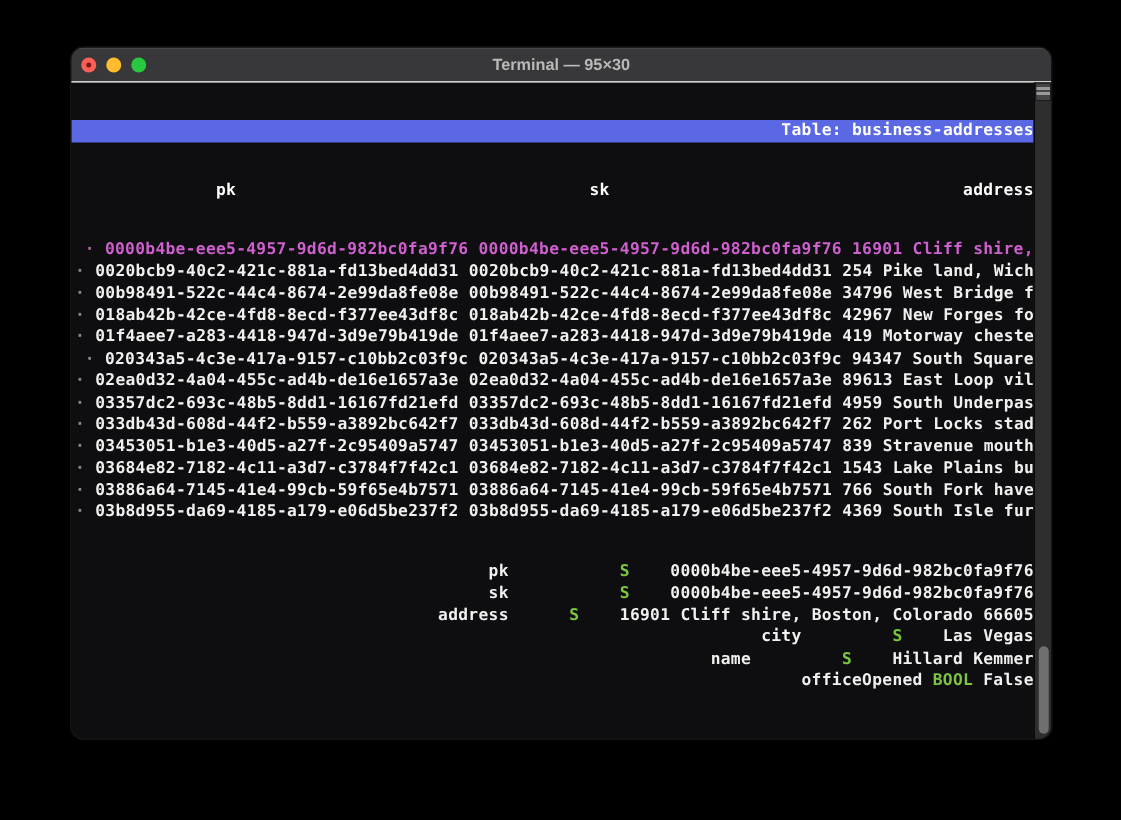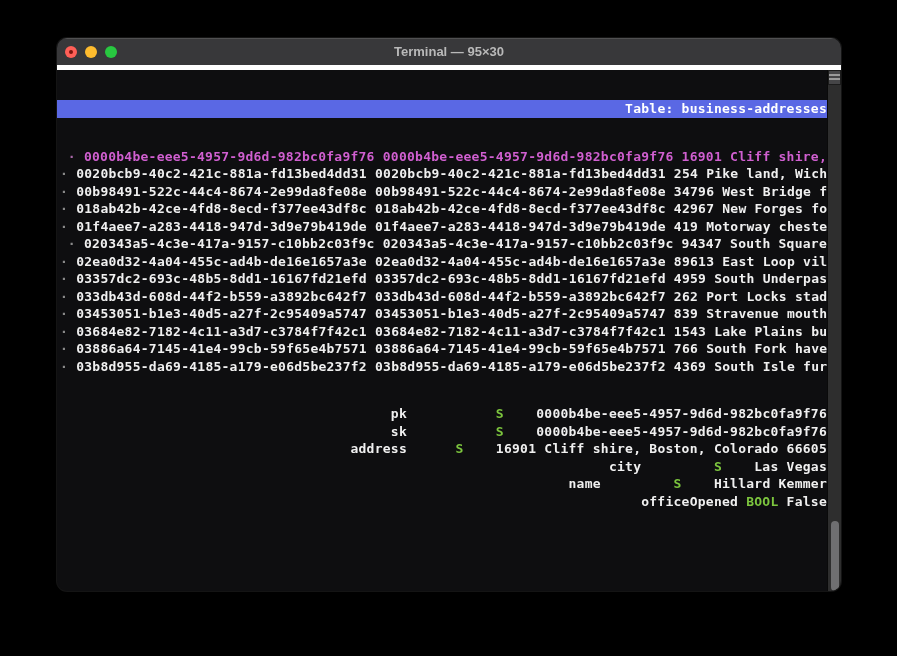--- a/index.html
+++ b/index.html
@@ -1,20 +1,20 @@
 <!DOCTYPE html>
 <html style="--terminal-bg: #0e0e10; --table-bar-bg: #5a68e4; --selected-row: #d05fd0; --type-letter: #7cc53e; --section-bar-bg: #d8d8d8; --dim-text: #8a8a8a;"><head>
 <meta charset="utf-8">
 <style>
   html,body{margin:0;padding:0;}
   .stage{position:relative;width:897px;height:656px;background:#000;overflow:hidden;}
   .window{position:absolute;left:57px;top:38px;width:784px;height:553px;border-radius:10px;
           background:var(--terminal-bg,#0e0e10);overflow:hidden;
           box-shadow:0 0 0 1px rgba(255,255,255,0.08),0 18px 40px rgba(0,0,0,0.7);}
-  .titlebar{position:relative;height:27px;background:#38383a;border-bottom:5px solid #ffffff;
+  .titlebar{position:relative;height:27px;background:#38383a;border-bottom:1px solid #ffffff;
             box-shadow:inset 0 1px 0 rgba(255,255,255,0.12);}
   .lights{position:absolute;left:8px;top:7.5px;display:flex;gap:8px;}
   .light{width:12px;height:12px;border-radius:50%;display:inline-block;position:relative;}
   .light.red{background:#ff5f57;}
   .light.red .reddot{position:absolute;left:4px;top:4px;width:4px;height:4px;border-radius:50%;background:#7c150e;}
   .light.yellow{background:#febc2e;}
   .light.green{background:#28c840;}
   .title{height:27px;line-height:27px;text-align:center;
          font-family:"Liberation Sans",sans-serif;font-weight:bold;font-size:13px;color:#b9b9b9;}
   .content{position:relative;height:603px;text-align:right;}
@@ -47,20 +47,21 @@
             <span class="reddot"></span>
           </span>
         <span class="light yellow"></span>
         <span class="light green"></span>
       </div>
       <div class="title">Terminal — 95×30</div>
     </div>
     <div class="content">
       <div class="term">
         <div class="line bluebar">Table: business-addresses</div>
+        <div class="line header">  pk                                   sk                                   address</div>
         <div><div class="line trow selected"><span class="dot">· </span><span class="rowtext">0000b4be-eee5-4957-9d6d-982bc0fa9f76 0000b4be-eee5-4957-9d6d-982bc0fa9f76 16901 Cliff shire,</span></div><div class="line trow"><span class="dot">· </span><span class="rowtext">0020bcb9-40c2-421c-881a-fd13bed4dd31 0020bcb9-40c2-421c-881a-fd13bed4dd31 254 Pike land, Wich</span></div><div class="line trow"><span class="dot">· </span><span class="rowtext">00b98491-522c-44c4-8674-2e99da8fe08e 00b98491-522c-44c4-8674-2e99da8fe08e 34796 West Bridge f</span></div><div class="line trow"><span class="dot">· </span><span class="rowtext">018ab42b-42ce-4fd8-8ecd-f377ee43df8c 018ab42b-42ce-4fd8-8ecd-f377ee43df8c 42967 New Forges fo</span></div><div class="line trow"><span class="dot">· </span><span class="rowtext">01f4aee7-a283-4418-947d-3d9e79b419de 01f4aee7-a283-4418-947d-3d9e79b419de 419 Motorway cheste</span></div><div class="line trow"><span class="dot">· </span><span class="rowtext">020343a5-4c3e-417a-9157-c10bb2c03f9c 020343a5-4c3e-417a-9157-c10bb2c03f9c 94347 South Square</span></div><div class="line trow"><span class="dot">· </span><span class="rowtext">02ea0d32-4a04-455c-ad4b-de16e1657a3e 02ea0d32-4a04-455c-ad4b-de16e1657a3e 89613 East Loop vil</span></div><div class="line trow"><span class="dot">· </span><span class="rowtext">03357dc2-693c-48b5-8dd1-16167fd21efd 03357dc2-693c-48b5-8dd1-16167fd21efd 4959 South Underpas</span></div><div class="line trow"><span class="dot">· </span><span class="rowtext">033db43d-608d-44f2-b559-a3892bc642f7 033db43d-608d-44f2-b559-a3892bc642f7 262 Port Locks stad</span></div><div class="line trow"><span class="dot">· </span><span class="rowtext">03453051-b1e3-40d5-a27f-2c95409a5747 03453051-b1e3-40d5-a27f-2c95409a5747 839 Stravenue mouth</span></div><div class="line trow"><span class="dot">· </span><span class="rowtext">03684e82-7182-4c11-a3d7-c3784f7f42c1 03684e82-7182-4c11-a3d7-c3784f7f42c1 1543 Lake Plains bu</span></div><div class="line trow"><span class="dot">· </span><span class="rowtext">03886a64-7145-41e4-99cb-59f65e4b7571 03886a64-7145-41e4-99cb-59f65e4b7571 766 South Fork have</span></div><div class="line trow"><span class="dot">· </span><span class="rowtext">03b8d955-da69-4185-a179-e06d5be237f2 03b8d955-da69-4185-a179-e06d5be237f2 4369 South Isle fur</span></div></div>
         <div><div class="line ifield"><span class="fkey">pk           </span><span class="ftype">S    </span><span class="fval">0000b4be-eee5-4957-9d6d-982bc0fa9f76</span></div><div class="line ifield"><span class="fkey">sk           </span><span class="ftype">S    </span><span class="fval">0000b4be-eee5-4957-9d6d-982bc0fa9f76</span></div><div class="line ifield"><span class="fkey">address      </span><span class="ftype">S    </span><span class="fval">16901 Cliff shire, Boston, Colorado 66605</span></div><div class="line ifield"><span class="fkey">city         </span><span class="ftype">S    </span><span class="fval">Las Vegas</span></div><div class="line ifield"><span class="fkey">name         </span><span class="ftype">S    </span><span class="fval">Hillard Kemmer</span></div><div class="line ifield"><span class="fkey">officeOpened </span><span class="ftype">BOOL </span><span class="fval">False</span></div></div>
         
         
       </div>
       <div class="scrollstrip">
         <div class="scrolltopbox"></div>
         <div class="scrollthumb"></div>
       </div>
     </div>

